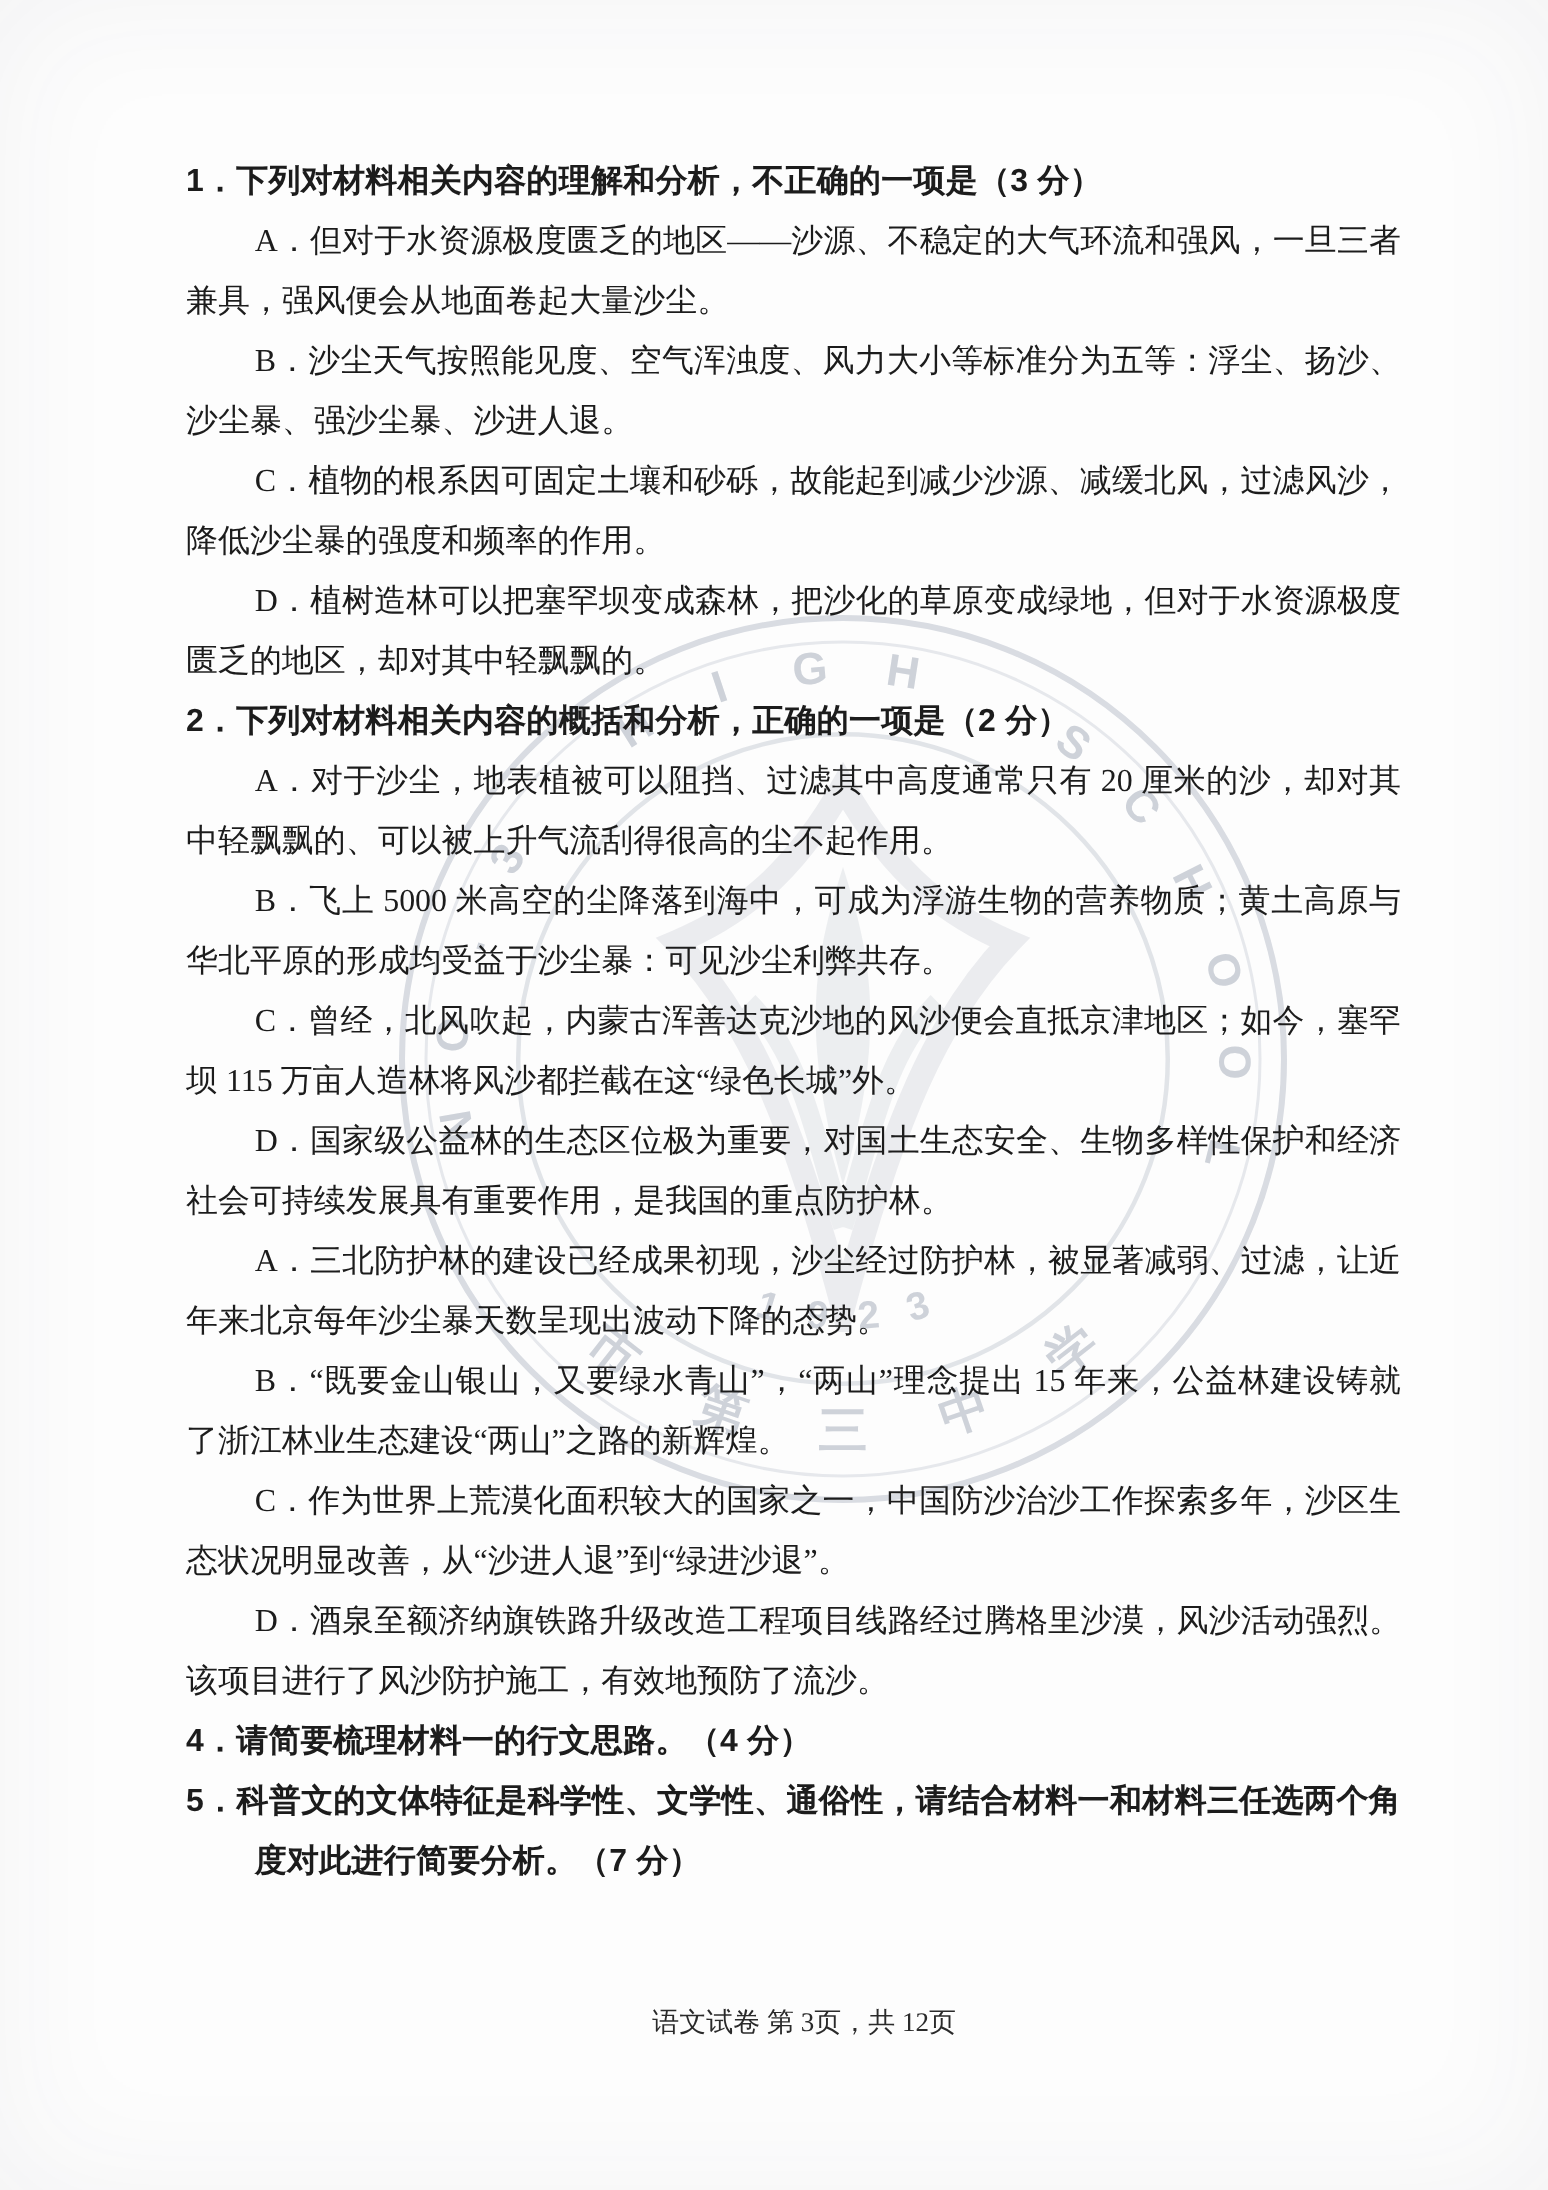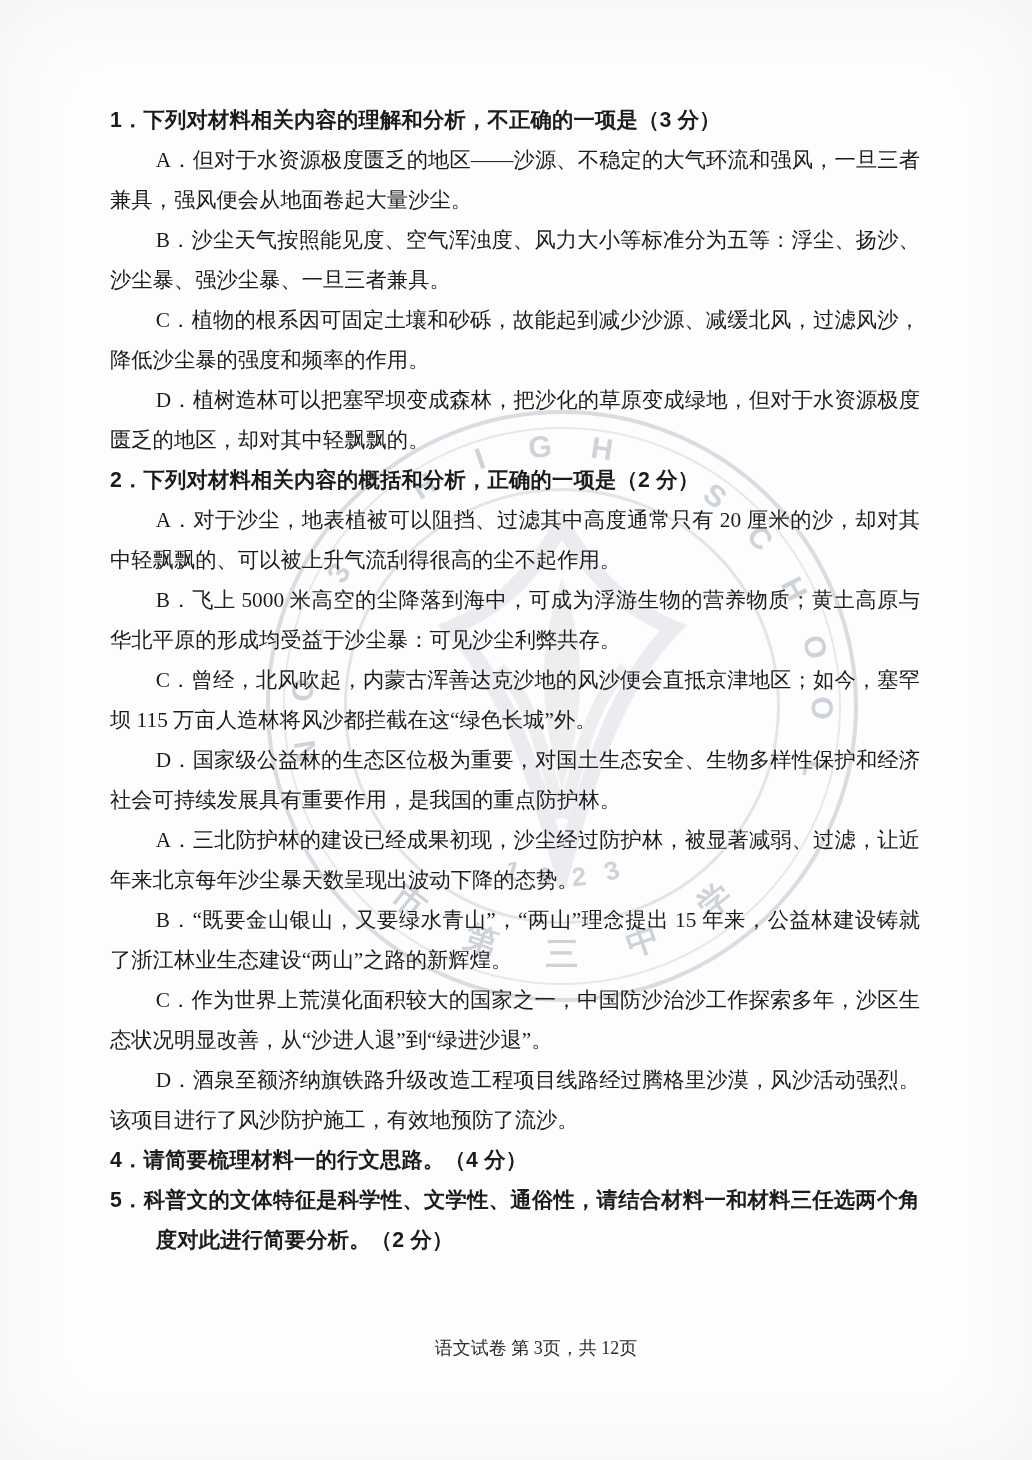--- a/index.html
+++ b/index.html
@@ -17,21 +17,21 @@
   .wm-outer2{width:554px;height:554px;border:2px solid rgba(152,161,177,0.22);}
   .wm-inner {width:430px;height:430px;border:3px solid rgba(152,161,177,0.27);}
   .wm-ch{
     position:absolute;font-family:"Liberation Sans","DejaVu Sans",sans-serif;
     font-weight:700;color:rgba(154,163,178,0.48);white-space:pre;
   }
   .wm-emblem{position:absolute;left:0;top:-8px;transform:translate(-50%,-50%);color:rgba(158,167,181,0.34);}
 
   
   .content{
-    position:absolute;left:110px;top:100px;width:810px;
+    position:absolute;left:124px;top:100px;width:810px;
     font-size:21.3px;line-height:40px;text-align:justify;
     text-justify:inter-character;
   }
   .content p{margin:0;}
   .stem{
     font-weight:700;margin-top:3px;
     font-family:"Liberation Sans","DejaVu Sans",sans-serif;
     letter-spacing:0.2px;
   }
   .content .stem:first-child{margin-top:0;}
@@ -87,38 +87,38 @@
         <span class="wm-ch" style="font-size: 26px; left: -17px; top: 171.2px; transform: translate(-50%, -50%) rotate(365.667deg);">9</span>
         <span class="wm-ch" style="font-size: 26px; left: 17px; top: 171.2px; transform: translate(-50%, -50%) rotate(354.333deg);">2</span>
         <span class="wm-ch" style="font-size: 26px; left: 50.3px; top: 164.5px; transform: translate(-50%, -50%) rotate(343deg);">3</span>
       </div>
   </div>
 
   <div class="content">
 
     <p class="stem"><span>1．</span><span>下列对材料相关内容的理解和分析，不正确的一项是（3 分）</span></p>
     <p class="option"><span>A．</span><span>但对于水资源极度匮乏的地区——沙源、不稳定的大气环流和强风，一旦三者兼具，强风便会从地面卷起大量沙尘。</span></p>
-    <p class="option"><span>B．</span><span>沙尘天气按照能见度、空气浑浊度、风力大小等标准分为五等：浮尘、扬沙、沙尘暴、强沙尘暴、一旦三者兼具。</span></p>
+    <p class="option"><span>B．</span><span>沙尘天气按照能见度、空气浑浊度、风力大小等标准分为五等：浮尘、扬沙、沙尘暴、强沙尘暴、沙进人退。</span></p>
     <p class="option"><span>C．</span><span>植物的根系因可固定土壤和砂砾，故能起到减少沙源、减缓北风，过滤风沙，降低沙尘暴的强度和频率的作用。</span></p>
     <p class="option"><span>D．</span><span>植树造林可以把塞罕坝变成森林，把沙化的草原变成绿地，但对于水资源极度匮乏的地区，却对其中轻飘飘的。</span></p>
 
     <p class="stem"><span>2．</span><span>下列对材料相关内容的概括和分析，正确的一项是（2 分）</span></p>
     <p class="option"><span>A．</span><span>对于沙尘，地表植被可以阻挡、过滤其中高度通常只有 20 厘米的沙，却对其中轻飘飘的、可以被上升气流刮得很高的尘不起作用。</span></p>
     <p class="option"><span>B．</span><span>飞上 5000 米高空的尘降落到海中，可成为浮游生物的营养物质；黄土高原与华北平原的形成均受益于沙尘暴：可见沙尘利弊共存。</span></p>
     <p class="option"><span>C．</span><span>曾经，北风吹起，内蒙古浑善达克沙地的风沙便会直抵京津地区；如今，塞罕坝 115 万亩人造林将风沙都拦截在这“绿色长城”外。</span></p>
     <p class="option"><span>D．</span><span>国家级公益林的生态区位极为重要，对国土生态安全、生物多样性保护和经济社会可持续发展具有重要作用，是我国的重点防护林。</span></p>
 
     <p class="option"><span>A．</span><span>三北防护林的建设已经成果初现，沙尘经过防护林，被显著减弱、过滤，让近年来北京每年沙尘暴天数呈现出波动下降的态势。</span></p>
     <p class="option"><span>B．</span><span>“既要金山银山，又要绿水青山”，“两山”理念提出 15 年来，公益林建设铸就了浙江林业生态建设“两山”之路的新辉煌。</span></p>
     <p class="option"><span>C．</span><span>作为世界上荒漠化面积较大的国家之一，中国防沙治沙工作探索多年，沙区生态状况明显改善，从“沙进人退”到“绿进沙退”。</span></p>
     <p class="option"><span>D．</span><span>酒泉至额济纳旗铁路升级改造工程项目线路经过腾格里沙漠，风沙活动强烈。该项目进行了风沙防护施工，有效地预防了流沙。</span></p>
 
     <p class="stem"><span>4．</span><span>请简要梳理材料一的行文思路。（4 分）</span></p>
 
-    <p class="stem q5"><span>5．</span><span>科普文的文体特征是科学性、文学性、通俗性，请结合材料一和材料三任选两个角度对此进行简要分析。（2 分）</span></p>
+    <p class="stem q5"><span>5．</span><span>科普文的文体特征是科学性、文学性、通俗性，请结合材料一和材料三任选两个角度对此进行简要分析。（7 分）</span></p>
 
   </div>
 
   <div class="footer">
     <span>语文试卷 第 3页，共 12页</span>
   </div>
 
 </div>
 
 </body></html>

